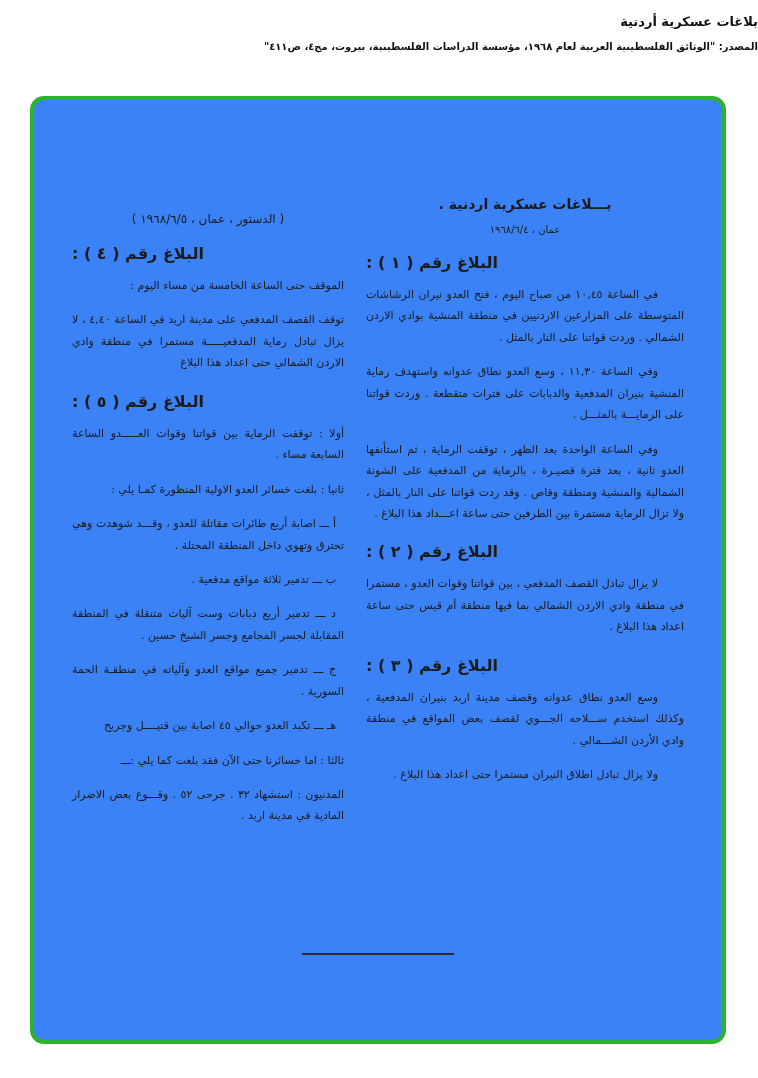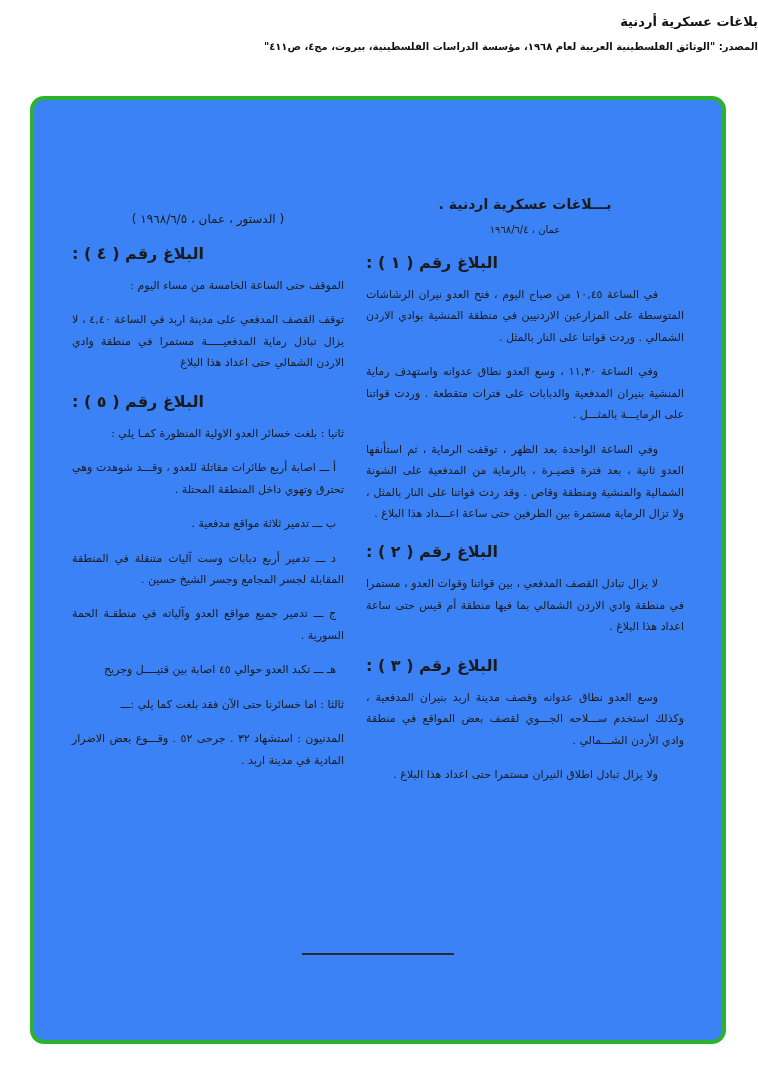--- a/index.html
+++ b/index.html
@@ -98,20 +98,21 @@
       </section>
 
       <section class="col col-left">
         <div class="dateline-left">( الدستور ، عمان ، ١٩٦٨/٦/٥ )</div>
 
         <div class="sec-label">البلاغ رقم ( ٤ ) :</div>
         <p class="para noindent">الموقف حتى الساعة الخامسة من مساء اليوم :</p>
         <p class="para noindent">توقف القصف المدفعي على مدينة اربد في الساعة ٤,٤٠ ، لا يزال تبادل رماية المدفعيـــــة مستمرا في منطقة وادي الاردن الشمالي حتى اعداد هذا البلاغ</p>
 
         <div class="sec-label">البلاغ رقم ( ٥ ) :</div>
+        <p class="para noindent">أولا :  توقفت الرماية بين قواتنا وقوات العـــــدو الساعة السابعة مساء .</p>
         <p class="para noindent">ثانيا :  بلغت خسائر العدو الاولية المنظورة كمـا يلي :</p>
         <p class="para item">أ ـــ اصابة أربع طائرات مقاتلة للعدو ، وقـــد شوهدت وهي تحترق وتهوي داخل المنطقة المحتلة .</p>
         <p class="para item">ب ـــ تدمير ثلاثة مواقع مدفعية .</p>
         <p class="para item">د ـــ تدمير أربع دبابات وست آليات متنقلة في المنطقة المقابلة لجسر المجامع وجسر الشيخ حسين .</p>
         <p class="para item">ج ـــ تدمير جميع مواقع العدو وآلياته في منطقـة الحمة السورية .</p>
         <p class="para item">هـ ـــ تكبد العدو حوالي ٤٥ اصابة بين قتيــــل وجريح</p>
         <p class="para noindent">ثالثا :  اما خسائرنا حتى الآن فقد بلغت كما يلي :ـــ</p>
         <p class="para noindent">المدنيون :  استشهاد ٣٢ . جرحى ٥٢ . وقـــوع بعض الاضرار المادية في مدينة اربد .</p>
       </section>
 

